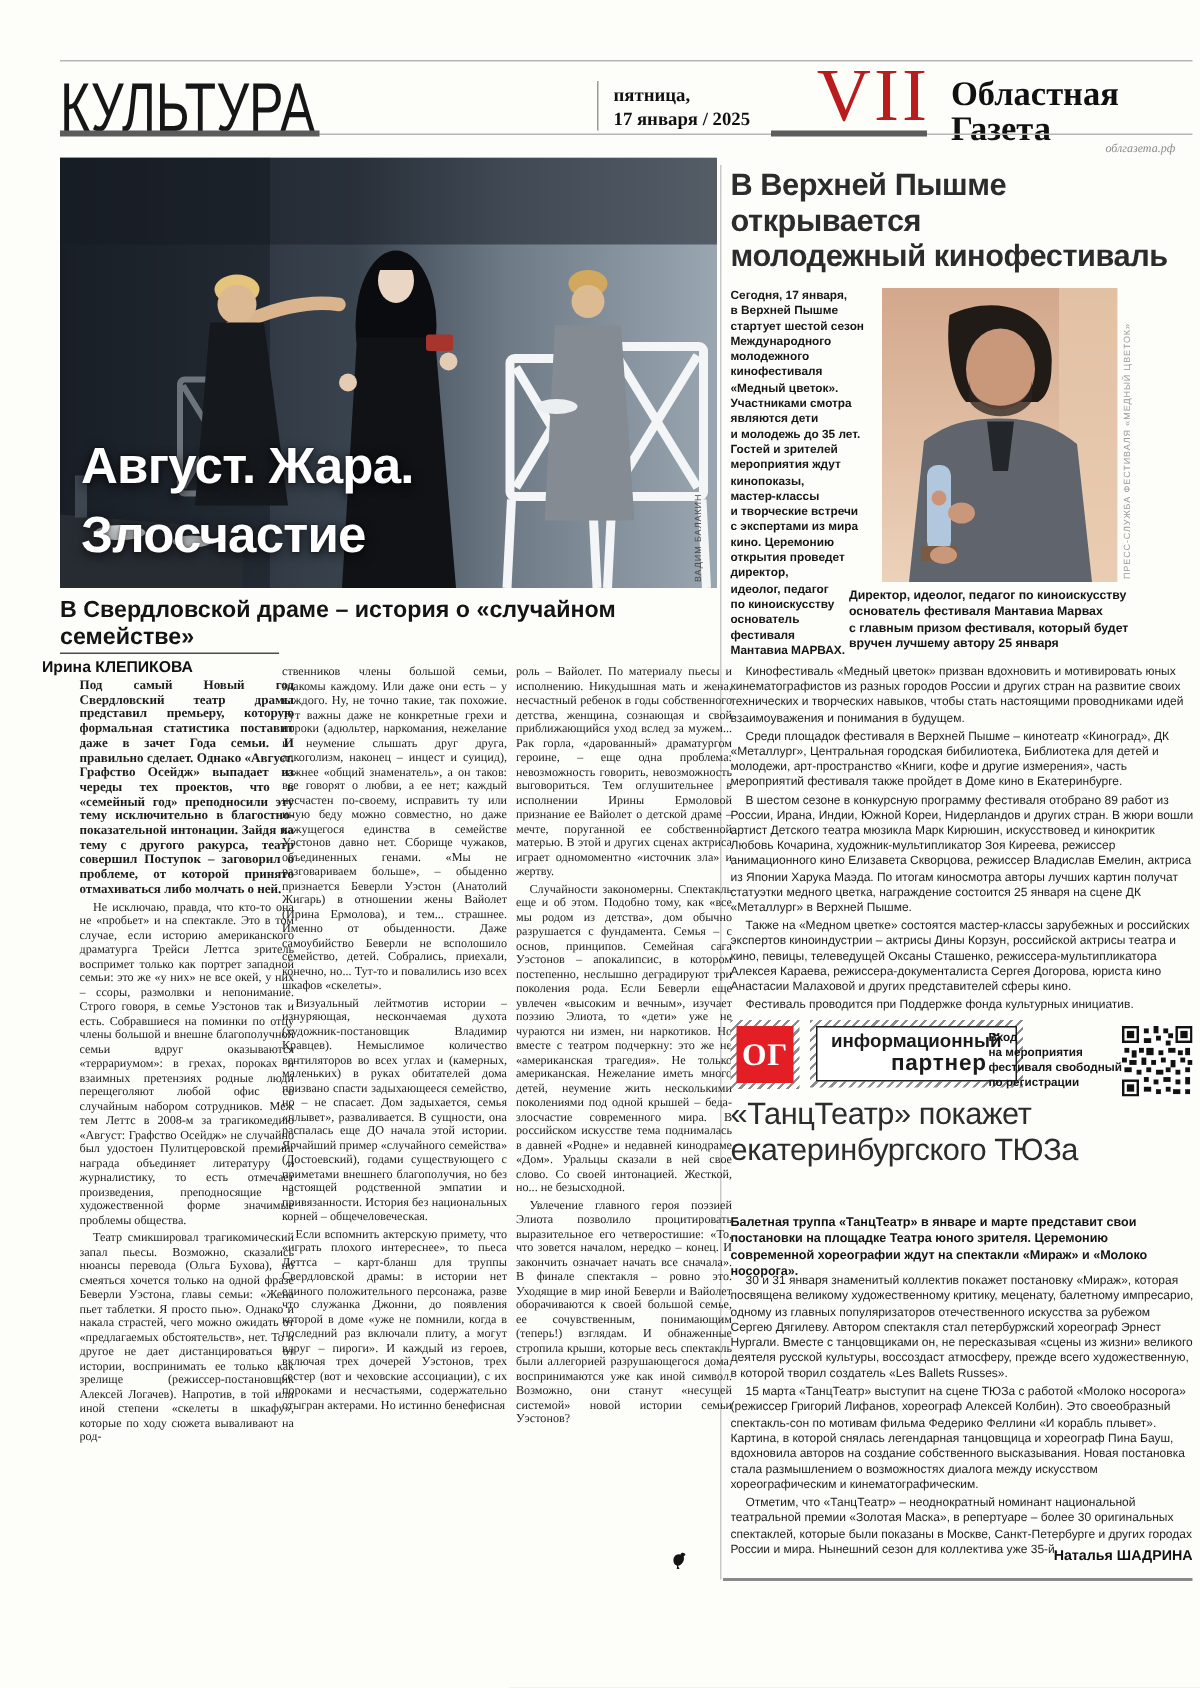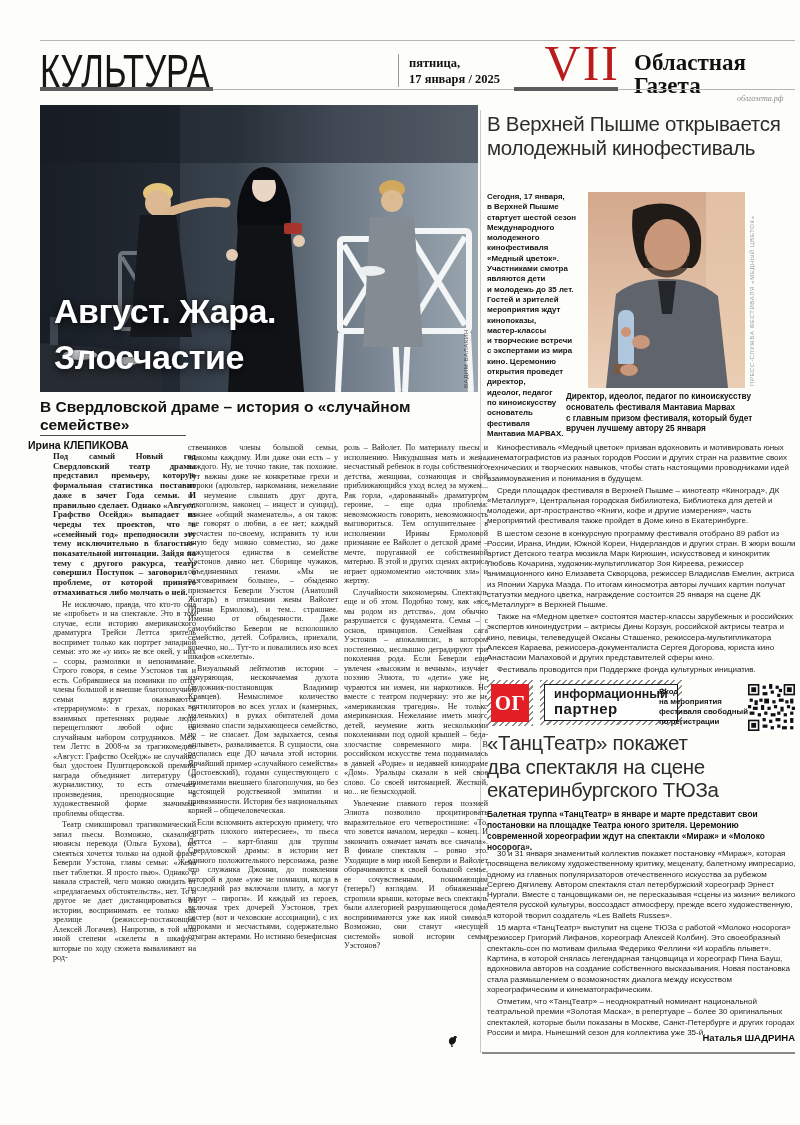--- a/index.html
+++ b/index.html
@@ -34,21 +34,21 @@
            white-space:pre-line;color:#151515;}
   .f-caption{left:566px;top:392px;width:236px;font-size:8.2px;line-height:10.8px;font-weight:700;
              white-space:pre-line;color:#151515;}
   .f-body{left:487px;top:443px;width:310px;font-size:8px;line-height:10.2px;color:#1d1d1d;overflow:hidden;}
   .fp{margin:0 0 2px;text-indent:10px;}
   .hatch{background:repeating-linear-gradient(135deg,#8d8d8d 0 1.5px,#fff 1.5px 4.5px);padding:4px;}
   .ogbox{width:38px;height:38px;background:#e31e24;color:#fff;display:flex;align-items:center;justify-content:center;
          font:700 21px "Liberation Serif",serif;letter-spacing:.5px;}
   .partnerbox{background:#fff;border:1.6px solid #1c1c1c;padding:2px 9px 3px;}
   .partner1{font-size:12.5px;font-weight:700;line-height:14px;}
-  .partner2{font-size:15px;font-weight:700;line-height:16px;letter-spacing:.5px;}
+  .partner2{font-size:15px;font-weight:700;line-height:16px;letter-spacing:.5px;margin-left:40px;}
   .entrynote{left:659px;top:687px;width:92px;font-size:7.8px;line-height:10px;font-weight:700;
              white-space:pre-line;color:#151515;}
   .d-lede{left:487px;top:809px;width:306px;font-size:8.4px;line-height:11px;font-weight:700;color:#151515;}
   .d-body{left:487px;top:849px;width:309px;font-size:8px;line-height:10.3px;color:#1d1d1d;overflow:hidden;}
   .d-byline{left:487px;top:1032px;width:308px;text-align:right;font-size:9.5px;font-weight:700;color:#111;}
 </style>
 </head>
 <body>
 
 <div id="page">
@@ -149,21 +149,21 @@
     <p class="bp ni">роль – Вайолет. По материалу пьесы и исполнению. Никудышная мать и жена, несчастный ребенок в годы собственного детства, женщина, сознающая и свой приближающийся уход вслед за мужем... Рак горла, «дарованный» драматургом героине, – еще одна проблема: невозможность говорить, невозможность выговориться. Тем оглушительнее в исполнении Ирины Ермоловой признание ее Вайолет о детской драме – мечте, поруганной ее собственной матерью. В этой и других сценах актриса играет одномоментно «источник зла» и жертву.</p>
     <p class="bp">Случайности закономерны. Спектакль еще и об этом. Подобно тому, как «все мы родом из детства», дом обычно разрушается с фундамента. Семья – с основ, принципов. Семейная сага Уэстонов – апокалипсис, в котором постепенно, неслышно деградируют три поколения рода. Если Беверли еще увлечен «высоким и вечным», изучает поэзию Элиота, то «дети» уже не чураются ни измен, ни наркотиков. Но вместе с театром подчеркну: это же не «американская трагедия». Не только американская. Нежелание иметь много детей, неумение жить несколькими поколениями под одной крышей – беда-злосчастие современного мира. В российском искусстве тема поднималась в давней «Родне» и недавней кинодраме «Дом». Уральцы сказали в ней свое слово. Со своей интонацией. Жесткой, но... не безысходной.</p>
     <p class="bp">Увлечение главного героя поэзией Элиота позволило процитировать выразительное его четверостишие: «То, что зовется началом, нередко – конец. И закончить означает начать все сначала». В финале спектакля – ровно это. Уходящие в мир иной Беверли и Вайолет оборачиваются к своей большой семье, ее сочувственным, понимающим (теперь!) взглядам. И обнаженные стропила крыши, которые весь спектакль были аллегорией разрушающегося дома, воспринимаются уже как иной символ. Возможно, они станут «несущей системой» новой истории семьи Уэстонов?</p>
   </div>
   <div class="abs" style="left:447px;top:1033px;">
     <svg width="11" height="13" viewBox="0 0 11 13">
       <path d="M2,8 C1.5,4.5 4.5,2.5 6.5,3.5 C7,1.5 9.5,1.8 10,3.5 L8.8,4.6 C9.6,7.5 7.5,10.5 5,10.8 L6,13 L4.2,13 L4.4,10.8 C3,10.4 2.2,9.4 2,8 Z" fill="#141414"></path>
     </svg>
   </div>
 
-  <div class="abs f-hl" style="top:112px;">
+  <div class="abs f-hl" style="top:112px;font-weight:bold;">
     <div>В Верхней Пышме открывается</div>
     <div>молодежный кинофестиваль</div>
   </div>
   <div class="abs f-intro">Сегодня, 17 января,
 в Верхней Пышме
 стартует шестой сезон
 Международного
 молодежного
 кинофестиваля
 «Медный цветок».
@@ -292,21 +292,20 @@
       <g fill="#111">
           <rect x="2" y="2" width="3" height="3"></rect>
           <rect x="24" y="2" width="3" height="3"></rect>
           <rect x="2" y="24" width="3" height="3"></rect>
         </g>
     </svg>
   </div>
 
   <div class="abs f-hl" style="top:731px;">
     <div>«ТанцТеатр» покажет</div>
-    <div>два спектакля на сцене</div>
     <div>екатеринбургского ТЮЗа</div>
   </div>
   <div class="abs d-lede">Балетная труппа «ТанцТеатр» в январе и марте представит свои постановки на площадке Театра юного зрителя. Церемонию современной хореографии ждут на спектакли «Мираж» и «Молоко носорога».</div>
   <div class="abs d-body">
     <p class="fp">30 и 31 января знаменитый коллектив покажет постановку «Мираж», которая посвящена великому художественному критику, меценату, балетному импресарио, одному из главных популяризаторов отечественного искусства за рубежом Сергею Дягилеву. Автором спектакля стал петербуржский хореограф Эрнест Нургали. Вместе с танцовщиками он, не пересказывая «сцены из жизни» великого деятеля русской культуры, воссоздаст атмосферу, прежде всего художественную, в которой творил создатель «Les Ballets Russes».</p>
     <p class="fp">15 марта «ТанцТеатр» выступит на сцене ТЮЗа с работой «Молоко носорога» (режиссер Григорий Лифанов, хореограф Алексей Колбин). Это своеобразный спектакль-сон по мотивам фильма Федерико Феллини «И корабль плывет». Картина, в которой снялась легендарная танцовщица и хореограф Пина Бауш, вдохновила авторов на создание собственного высказывания. Новая постановка стала размышлением о возможностях диалога между искусством хореографическим и кинематографическим.</p>
     <p class="fp">Отметим, что «ТанцТеатр» – неоднократный номинант национальной театральной премии «Золотая Маска», в репертуаре – более 30 оригинальных спектаклей, которые были показаны в Москве, Санкт-Петербурге и других городах России и мира. Нынешний сезон для коллектива уже 35-й.</p>
   </div>
   <div class="abs d-byline">Наталья ШАДРИНА</div>
   <div class="abs" style="left:482px;top:1052px;width:313px;height:2px;background:#8a8a8a;"></div>

